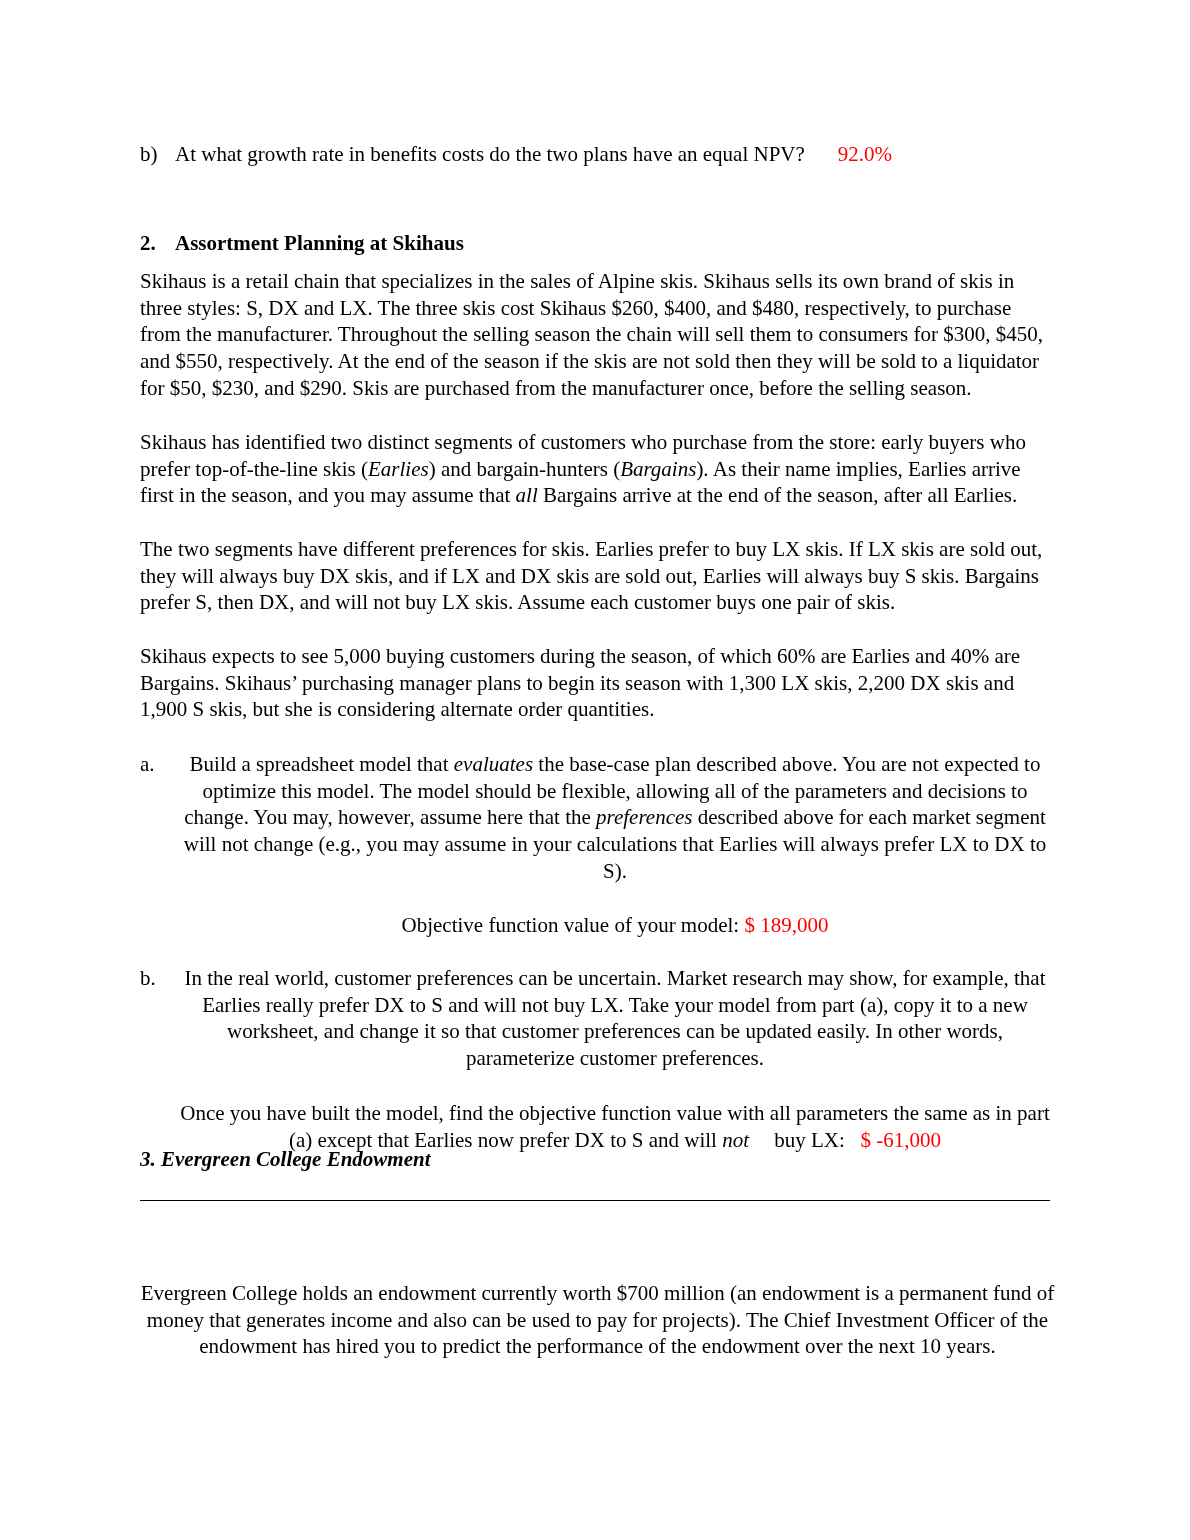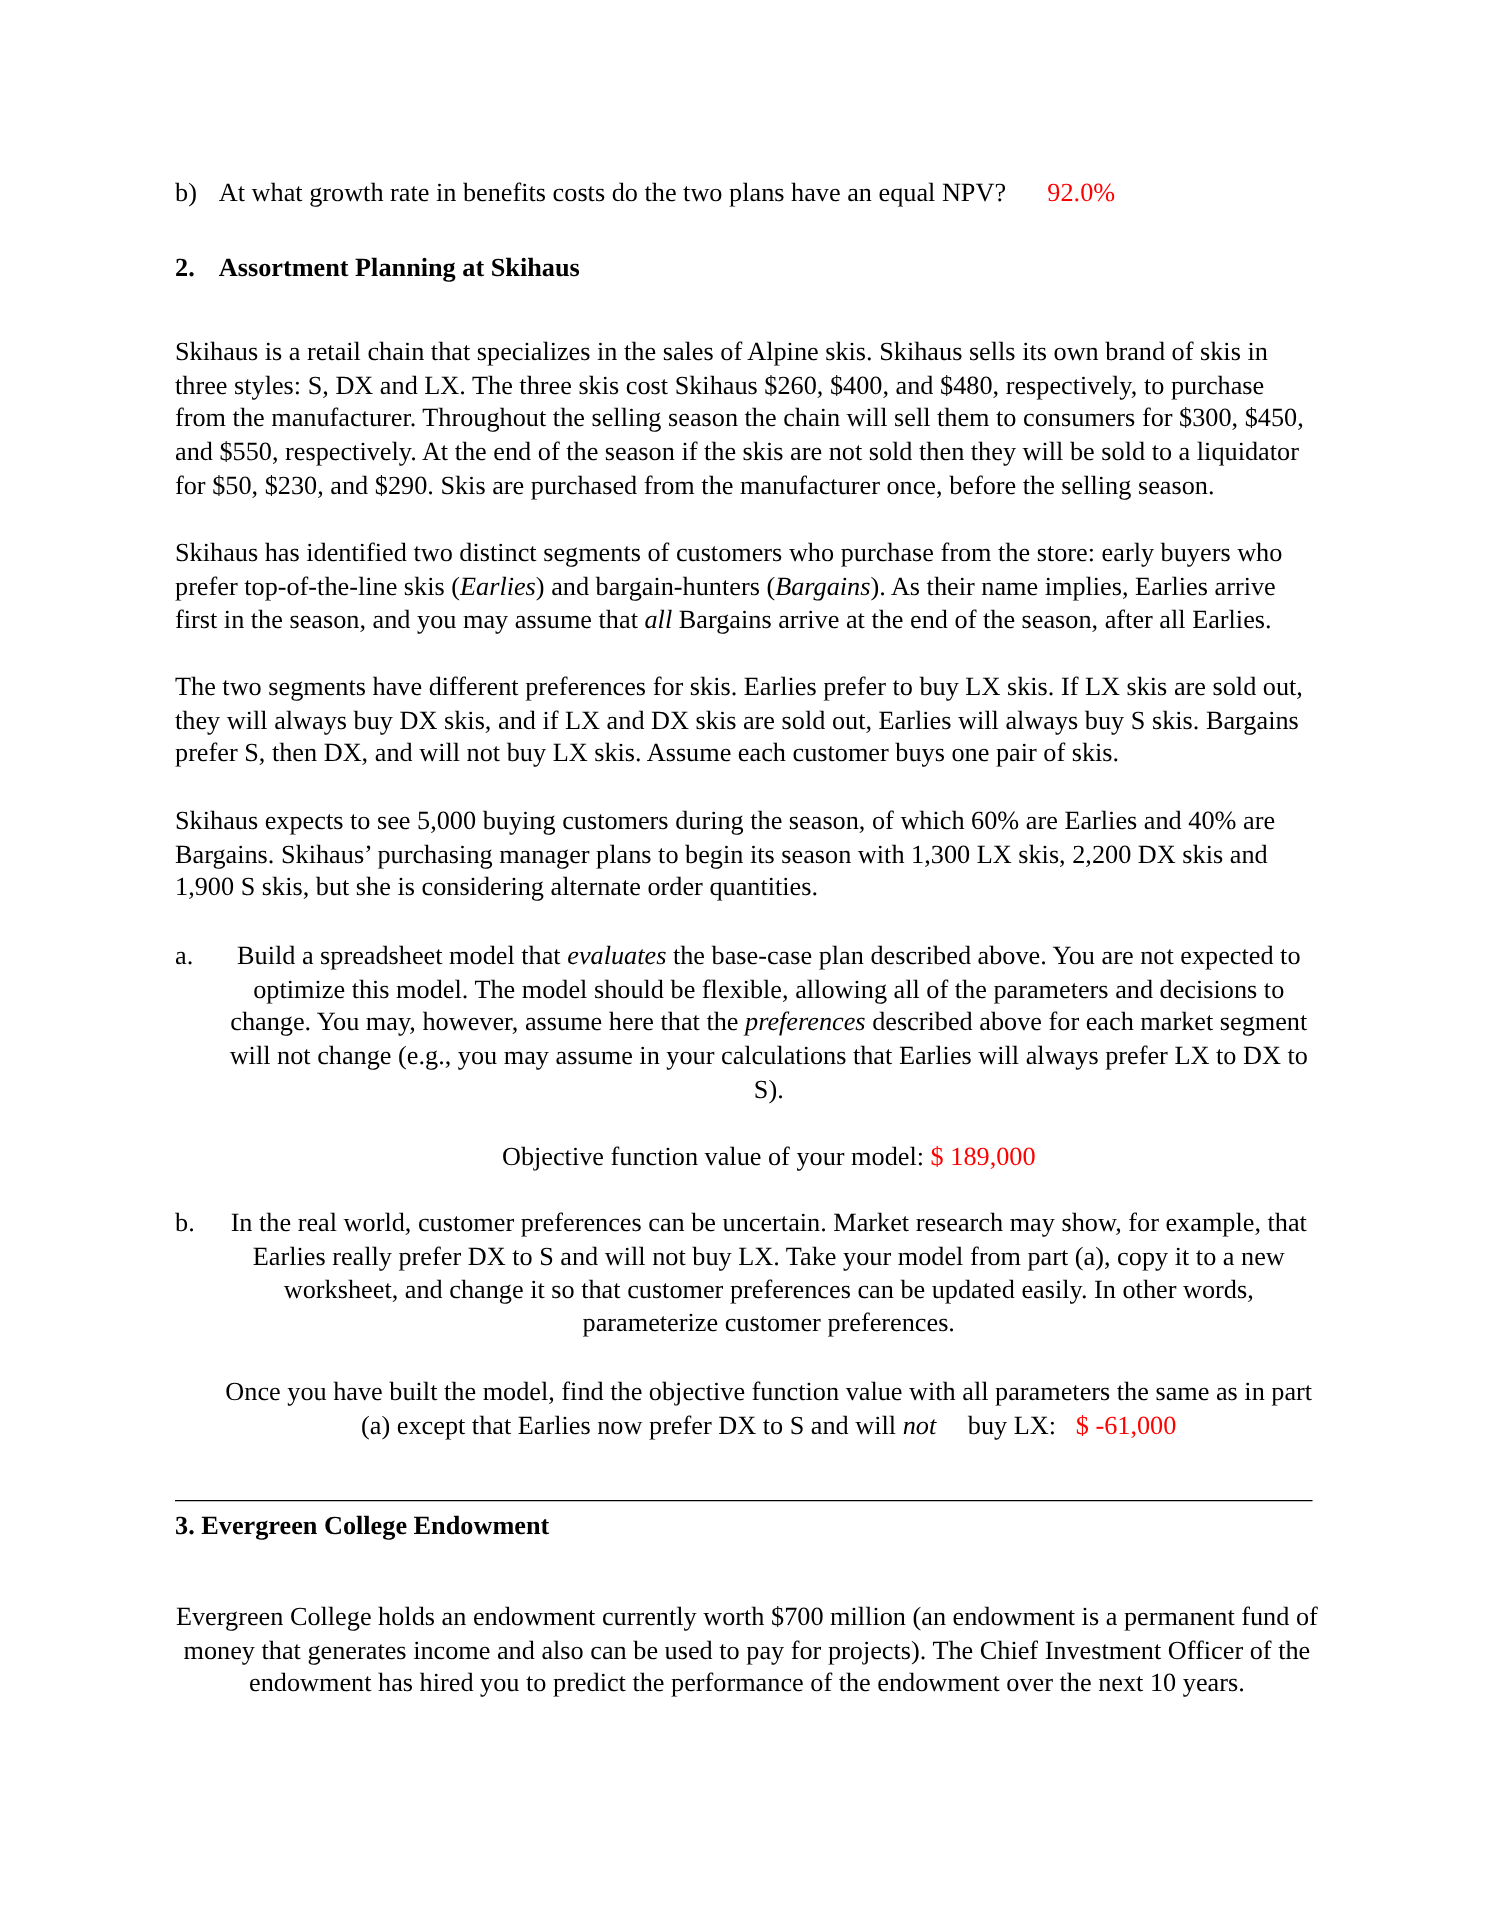--- a/index.html
+++ b/index.html
@@ -20,21 +20,21 @@
 </style>
 </head>
 <body>
 
 <div class="page">
 
   <div class="line" style="top:141px;">
     <span class="label">b)</span><span>At what growth rate in benefits costs do the two plans have an equal NPV?</span><span style="display:inline-block;width:33px;"></span><span class="red">92.0%</span>
   </div>
 
-  <div class="line bold" style="top:201px;">
+  <div class="line bold" style="top:230px;">
     <span class="label">2.</span><span>Assortment Planning at Skihaus</span>
   </div>
 
   <div class="para" style="top:268px;">Skihaus is a retail chain that specializes in the sales of Alpine skis. Skihaus sells its own brand of skis in three styles: S, DX and LX. The three skis cost Skihaus $260, $400, and $480, respectively, to purchase from the manufacturer.  Throughout the selling season the chain will sell them to consumers for $300, $450, and $550, respectively. At the end of the season if the skis are not sold then they will be sold to a liquidator for $50, $230, and $290. Skis are purchased from the manufacturer once, before the selling season.</div>
 
   <div class="para" style="top:429px;">
     <span>Skihaus has identified two distinct segments of customers who purchase from the store: early buyers who prefer top-of-the-line skis (</span><i>Earlies</i><span>) and bargain-hunters (</span><i>Bargains</i><span>).  As their name implies, Earlies arrive first in the season, and you may assume that </span><i>all</i><span> Bargains arrive at the end of the season, after all Earlies.</span>
   </div>
 
   <div class="para" style="top:536px;">The two segments have different preferences for skis.  Earlies prefer to buy LX skis.  If LX skis are sold out, they will always buy DX skis, and if LX and DX skis are sold out, Earlies will always buy S skis.  Bargains prefer S, then DX, and will not buy LX skis. Assume each customer buys one pair of skis.</div>
@@ -54,17 +54,17 @@
   <div class="para" style="top:965px;">
     <span style="position:absolute;left:0;top:0;">b.</span>
     <div class="indent" style="top:0;">In the real world, customer preferences can be uncertain. Market research may show, for example, that Earlies really prefer DX to S and will not buy LX.  Take your model from part (a), copy it to a new worksheet, and change it so that customer preferences can be updated easily.  In other words, parameterize customer preferences.</div>
     <div class="indent" style="top:135px;">
       <span>Once you have built the model, find the objective function value with all parameters the same as in part (a) except that Earlies now prefer DX to S and will </span><i>not</i><span style="white-space:pre;margin-left:20px;"> buy LX:   </span><span class="red">$ -61,000</span>
     </div>
   </div>
 
   <div class="rule"></div>
 
-  <div class="line bold" style="top:1207px;">3. Evergreen College Endowment</div>
+  <div class="line bold" style="top:1146px;font-style:italic;">3. Evergreen College Endowment</div>
 
   <div class="para" style="top:1280px;text-align:center;">Evergreen College holds an endowment currently worth $700 million (an endowment is a permanent fund of money that generates income and also can be used to pay for projects).  The Chief Investment Officer of the endowment has hired you to predict the performance of the endowment over the next 10 years.</div>
 
 </div>
 
 </body></html>

